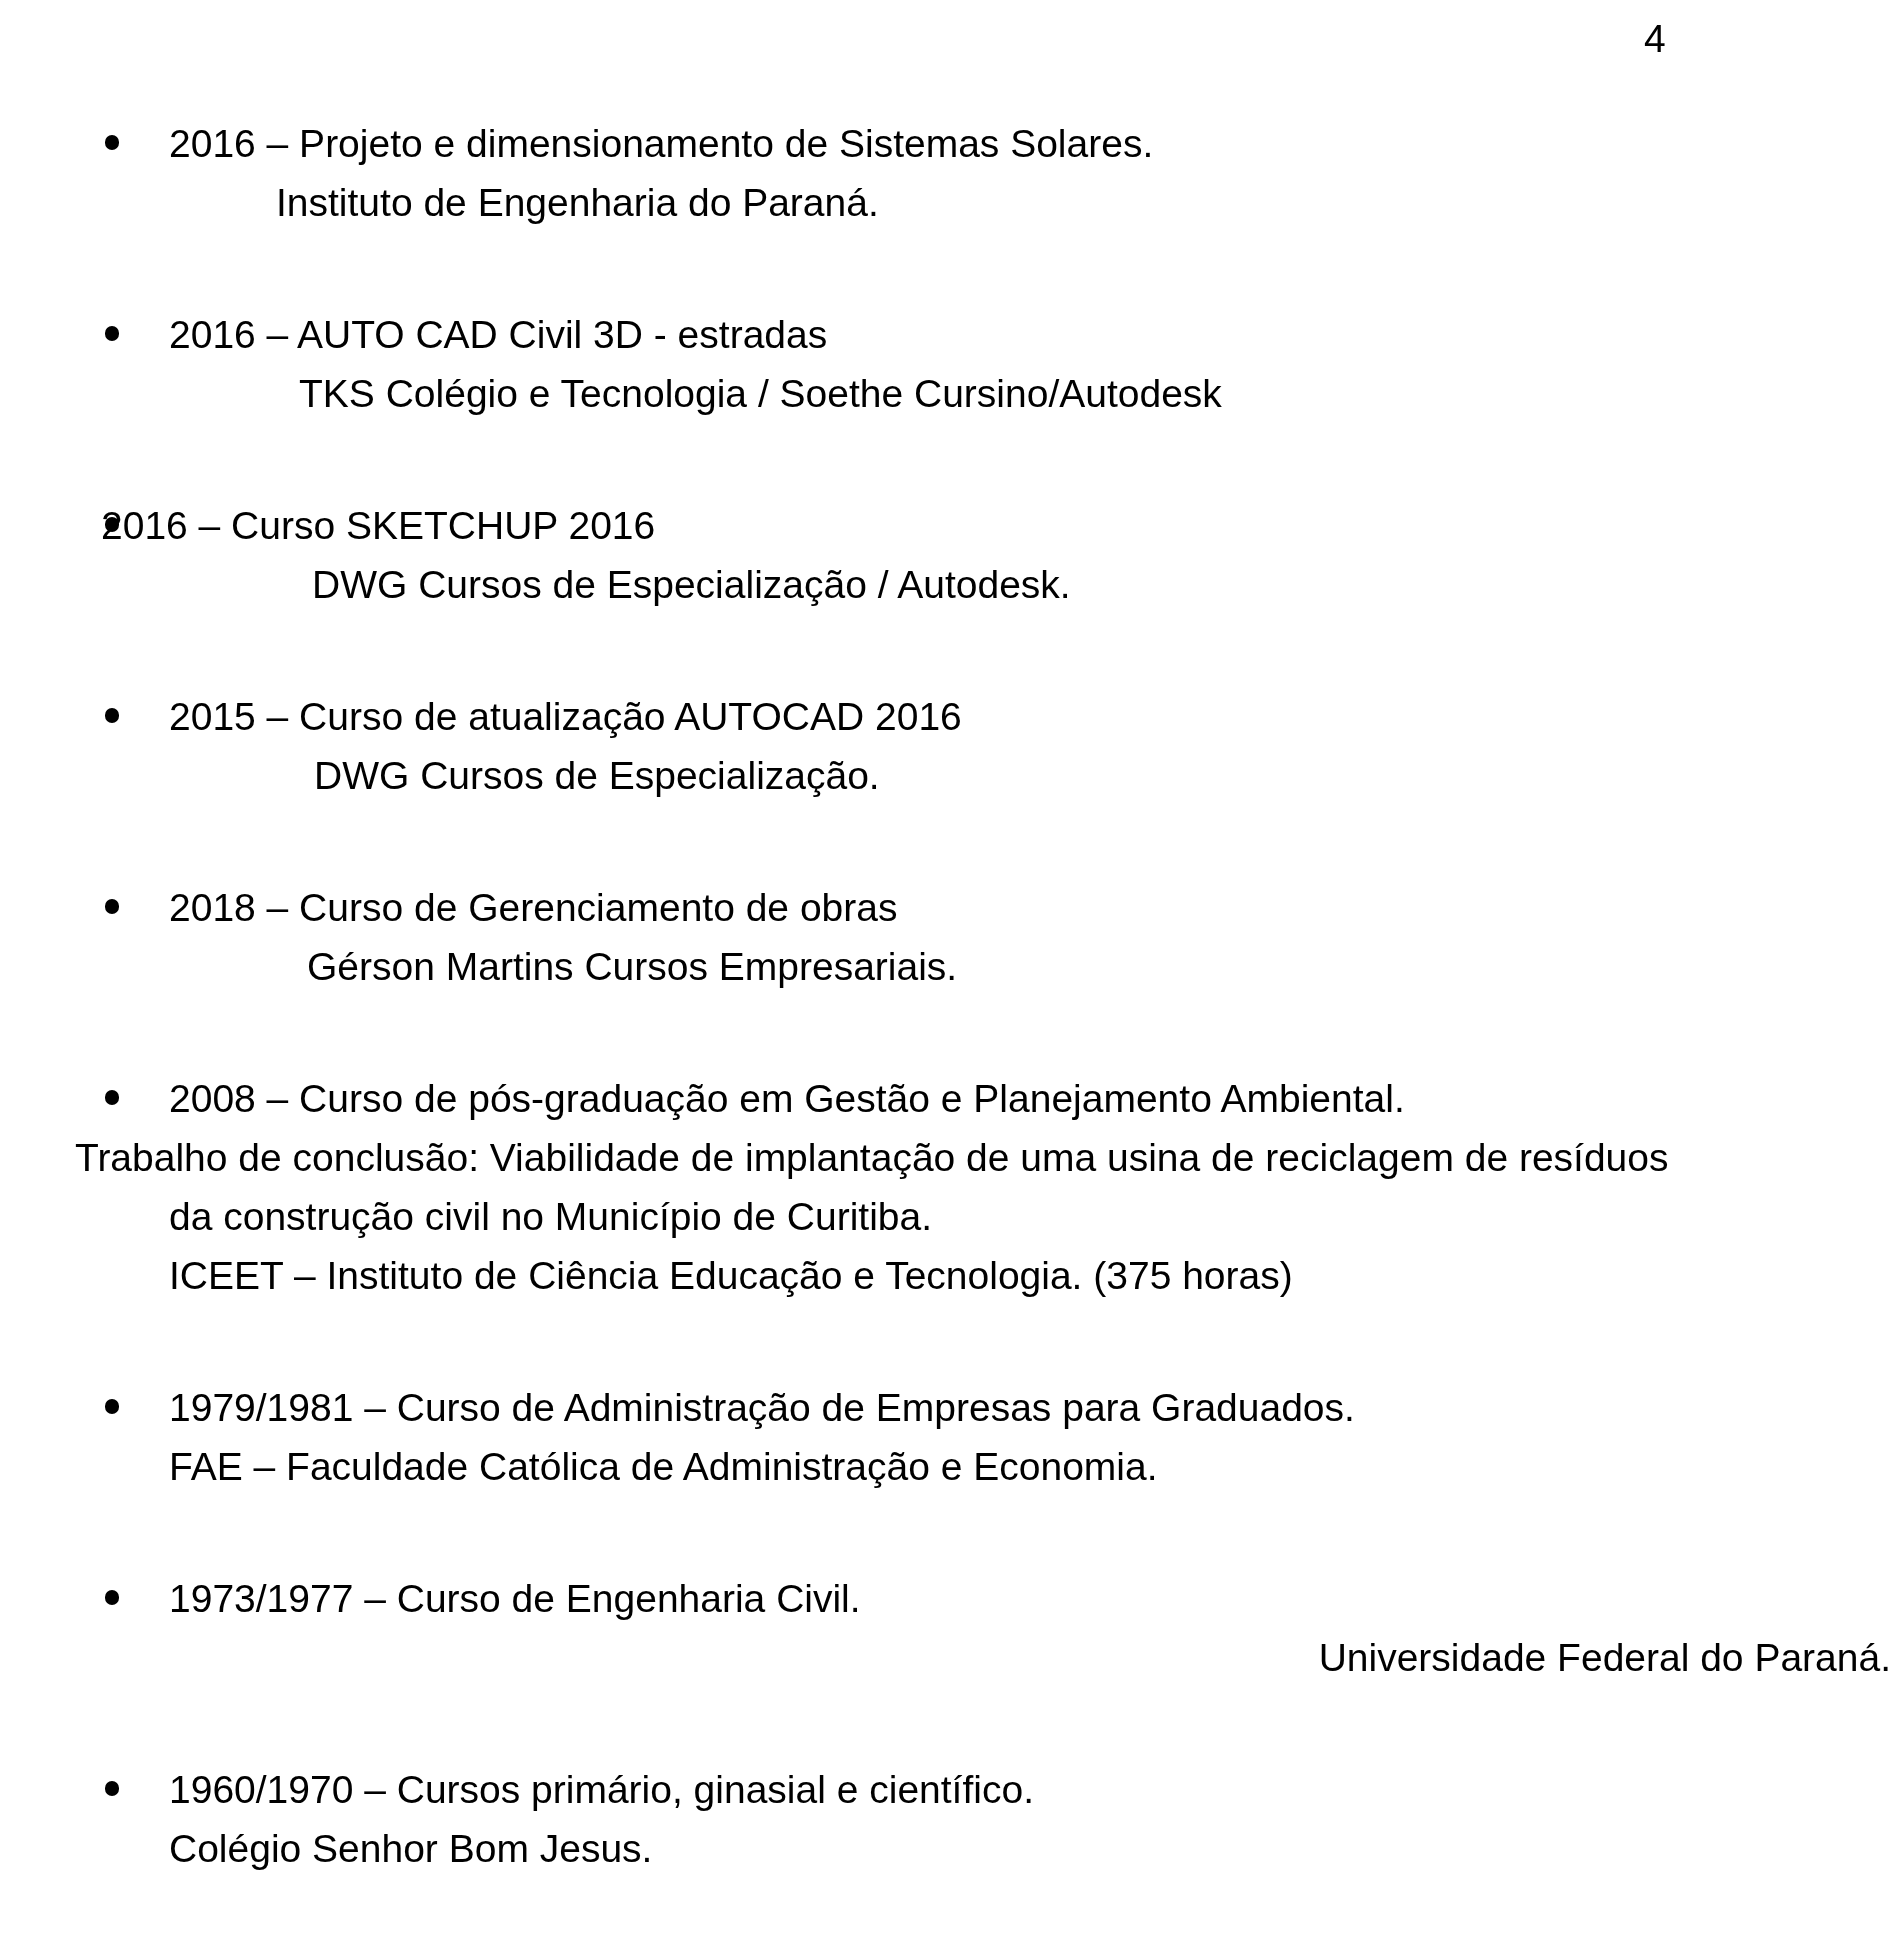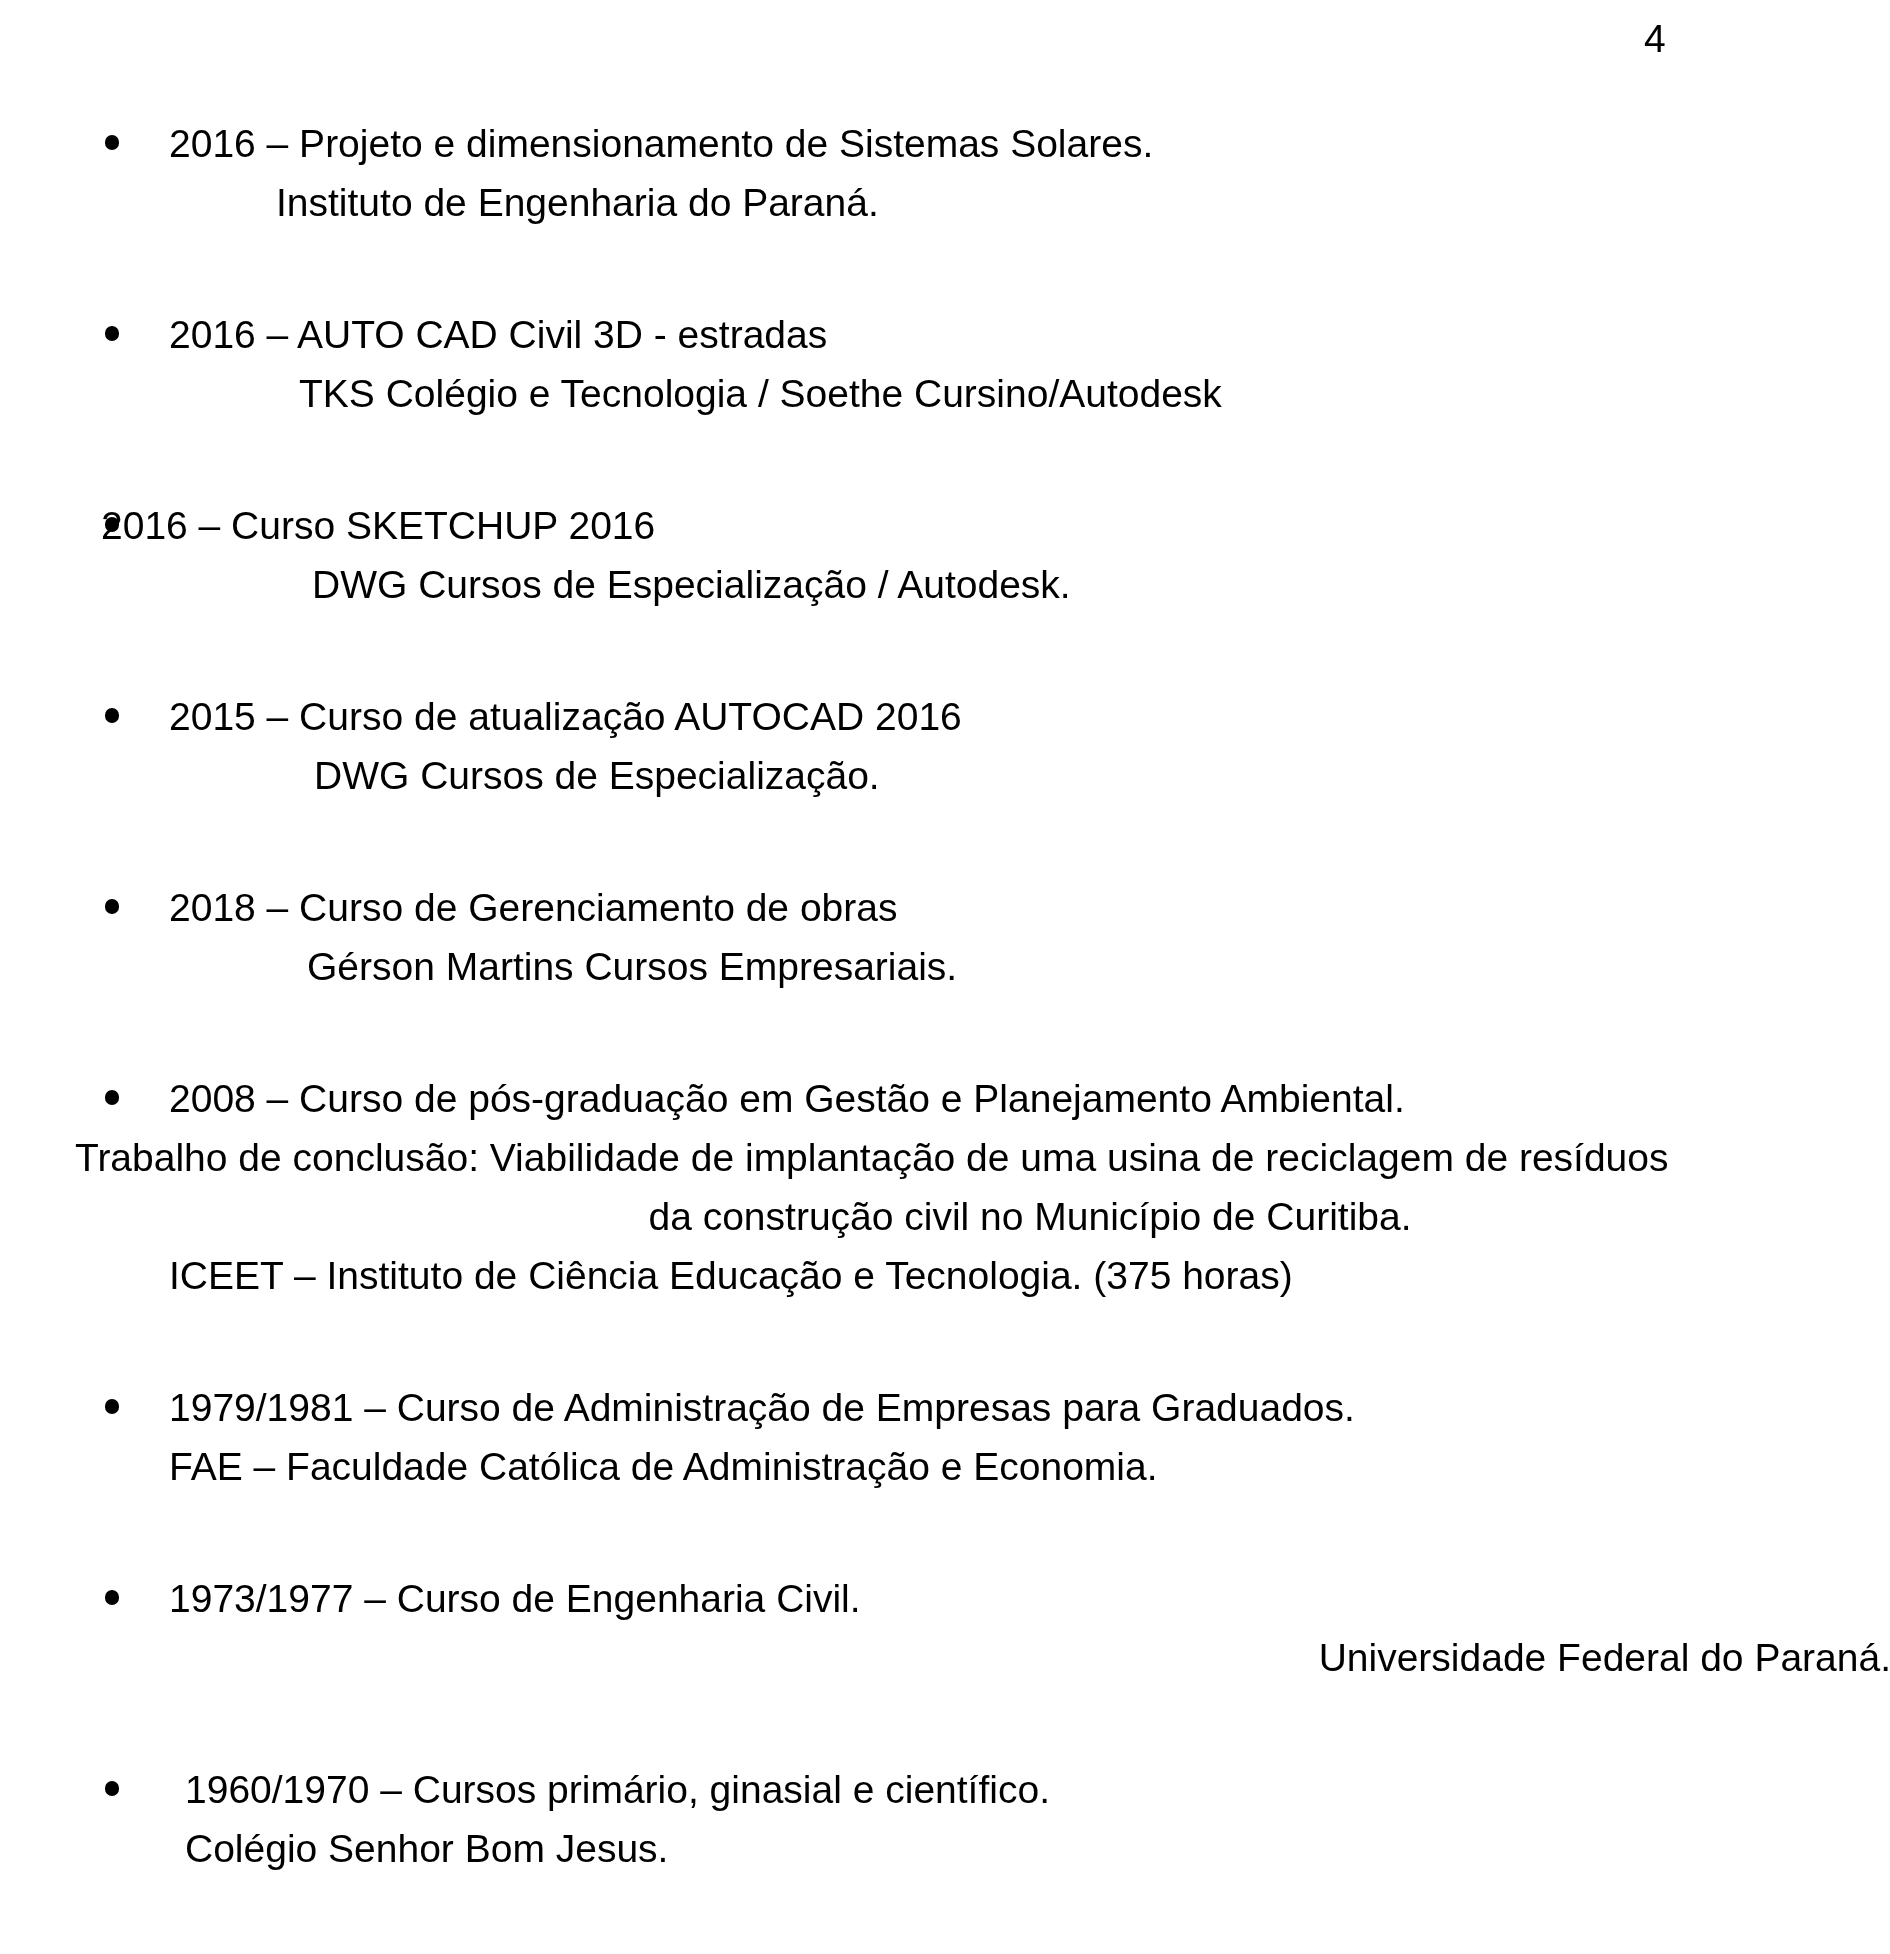--- a/index.html
+++ b/index.html
@@ -27,21 +27,20 @@
     list-style: none;
     margin: 0;
     padding: 114px 0 0 0;
   }
   .course-item {
     position: relative;
     margin: 0 0 73px 0;
   }
   .course-item:last-child {
     margin-bottom: 0;
-    padding-left: 16px;
   }
   .bullet-dot {
     position: absolute;
     left: 105px;
     top: 21.4px;
     width: 14.3px;
     height: 14.3px;
     background: #000000;
     border-radius: 50%;
   }
@@ -78,21 +77,21 @@
       </li>
       <li class="course-item">
         <span class="bullet-dot"></span>
         <div class="text-line" style="padding-left: 169px;">2018 – Curso de Gerenciamento de obras</div>
         <div class="text-line" style="padding-left: 307px;">Gérson Martins Cursos Empresariais.</div>
       </li>
       <li class="course-item">
         <span class="bullet-dot"></span>
         <div class="text-line" style="padding-left: 169px;">2008 – Curso de pós-graduação em Gestão e Planejamento Ambiental.</div>
         <div class="text-line" style="padding-left: 75px;">Trabalho de conclusão: Viabilidade de implantação de uma usina de reciclagem de resíduos</div>
-        <div class="text-line" style="padding-left: 169px; text-align: center;">da construção civil no Município de Curitiba.</div>
+        <div class="text-line" style="padding-left: 169px;">da construção civil no Município de Curitiba.</div>
         <div class="text-line" style="padding-left: 169px;">ICEET – Instituto de Ciência Educação e Tecnologia. (375 horas)</div>
       </li>
       <li class="course-item">
         <span class="bullet-dot"></span>
         <div class="text-line" style="padding-left: 169px;">1979/1981 – Curso de Administração de Empresas para Graduados.</div>
         <div class="text-line" style="padding-left: 169px;">FAE – Faculdade Católica de Administração e Economia.</div>
       </li>
       <li class="course-item">
         <span class="bullet-dot"></span>
         <div class="text-line" style="padding-left: 169px;">1973/1977 – Curso de Engenharia Civil.</div>

